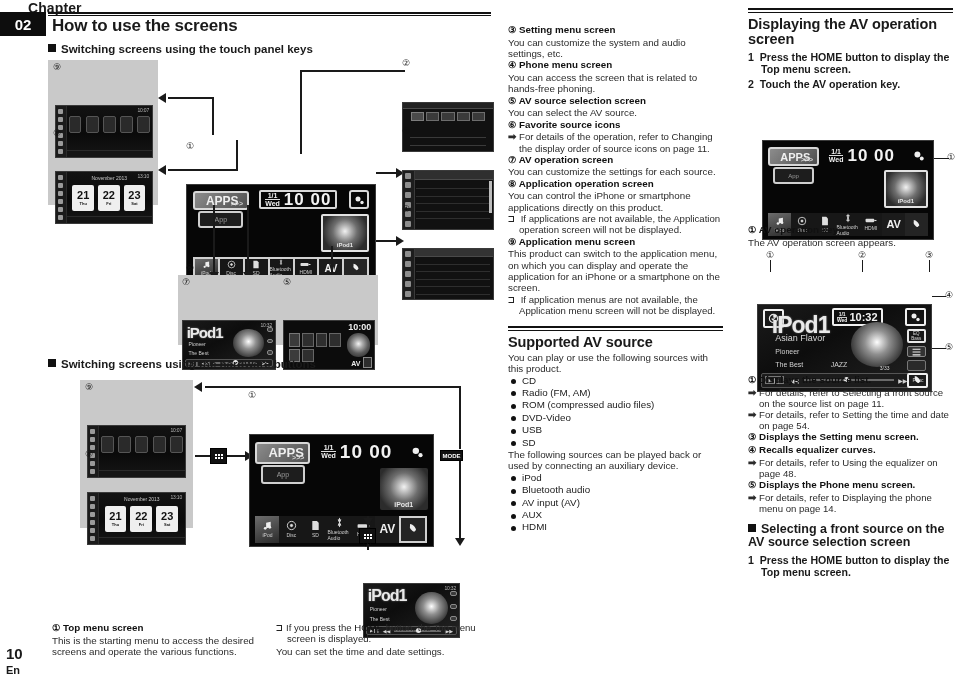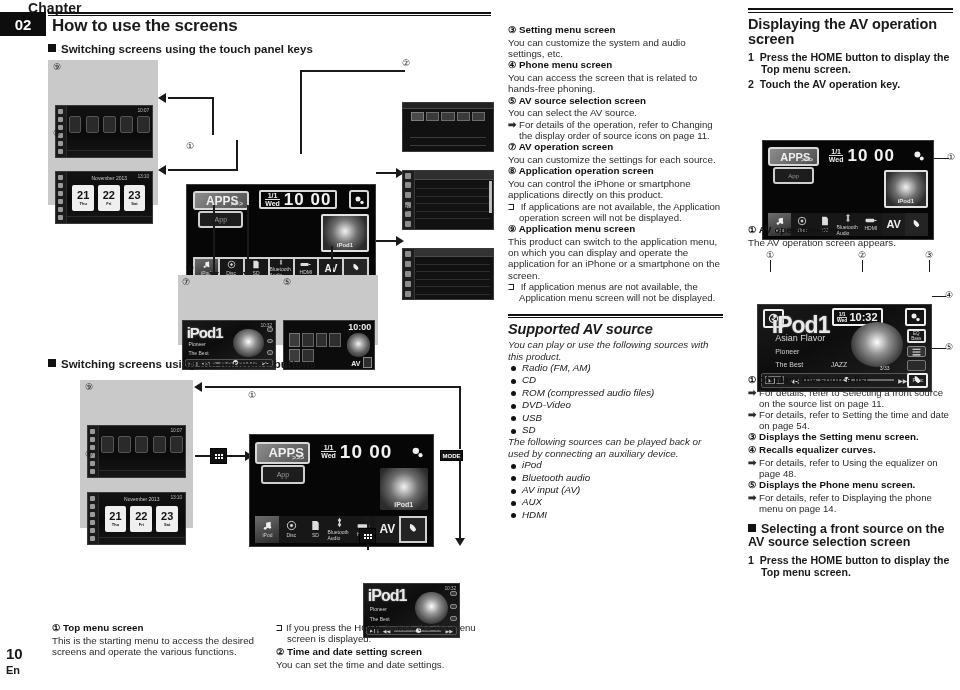--- a/index.html
+++ b/index.html
@@ -662,22 +662,20 @@
     <div class="t"><span class="cnum">①</span>
       <span>Top menu screen</span></div>
     <div class="d">This is the starting menu to access the desired screens and operate the various functions.</div>
   </div>
 </div>
 <div class="col" style="left:276px; top:622px; width:225px;">
   <div class="note">
     <span class="sq2"></span>If you press the <b class="b">HOME</b> button, the Top menu screen is displayed.
   </div>
   <div class="item" style="margin-top:2px;">
-    <div class="t"><span class="cnum">②</span>
-      <span>Time and date setting screen</span></div>
     <div class="d">You can set the time and date settings.</div>
   </div>
 </div>
 
 <div class="col" style="left:508px; top:24px; width:215px;">
   <div class="item">
     <div class="t"><span class="cnum">③</span>
       <span>Setting menu screen</span></div>
     <div class="d">You can customize the system and audio settings, etc.</div>
   </div>
@@ -685,20 +683,22 @@
     <div class="t"><span class="cnum">④</span>
       <span>Phone menu screen</span></div>
     <div class="d">You can access the screen that is related to hands-free phoning.</div>
   </div>
   <div class="item">
     <div class="t"><span class="cnum">⑤</span>
       <span>AV source selection screen</span></div>
     <div class="d">You can select the AV source.</div>
   </div>
   <div class="item">
+    <div class="t"><span class="cnum">⑥</span>
+      <span>Favorite source icons</span></div>
     <div class="ref"><span class="arr">➡</span>
       <span>For details of the operation, refer to Changing the display order of source icons on page 11.</span></div>
   </div>
   <div class="item">
     <div class="t"><span class="cnum">⑦</span>
       <span>AV operation screen</span></div>
     <div class="d">You can customize the settings for each source.</div>
   </div>
   <div class="item">
     <div class="t"><span class="cnum">⑧</span>
@@ -708,27 +708,27 @@
       <span>If applications are not available, the Application operation screen will not be displayed.</span></div>
   </div>
   <div class="item">
     <div class="t"><span class="cnum">⑨</span>
       <span>Application menu screen</span></div>
     <div class="d">This product can switch to the application menu, on which you can display and operate the application for an iPhone or a smartphone on the screen.</div>
     <div class="note"><span class="sq2"></span>
       <span>If application menus are not available, the Application menu screen will not be displayed.</span></div>
   </div>
 
-  <div style="margin-top:10px;font-style:italic;">
+  <div style="margin-top:10px;">
     <div class="sec-rule"></div>
       <div class="sec-rule2"></div>
     <div class="sec-head">Supported AV source</div>
     <div class="p" style="margin-top:2px;">You can play or use the following sources with this product.</div>
+    <div class="bullet">CD</div>
     <div class="bullet">Radio (FM, AM)</div>
-    <div class="bullet">CD</div>
     <div class="bullet">ROM (compressed audio files)</div>
     <div class="bullet">DVD-Video</div>
     <div class="bullet">USB</div>
     <div class="bullet">SD</div>
     <div class="p">The following sources can be played back or used by connecting an auxiliary device.</div>
     <div class="bullet">iPod</div>
     <div class="bullet">Bluetooth audio</div>
     <div class="bullet">AV input (AV)</div>
     <div class="bullet">AUX</div>
     <div class="bullet">HDMI</div>

